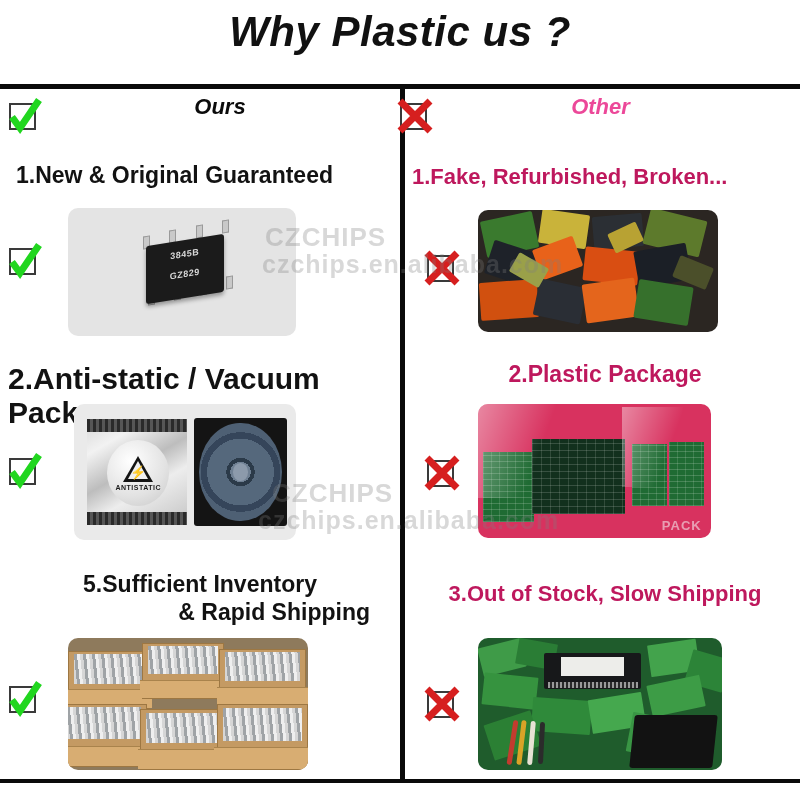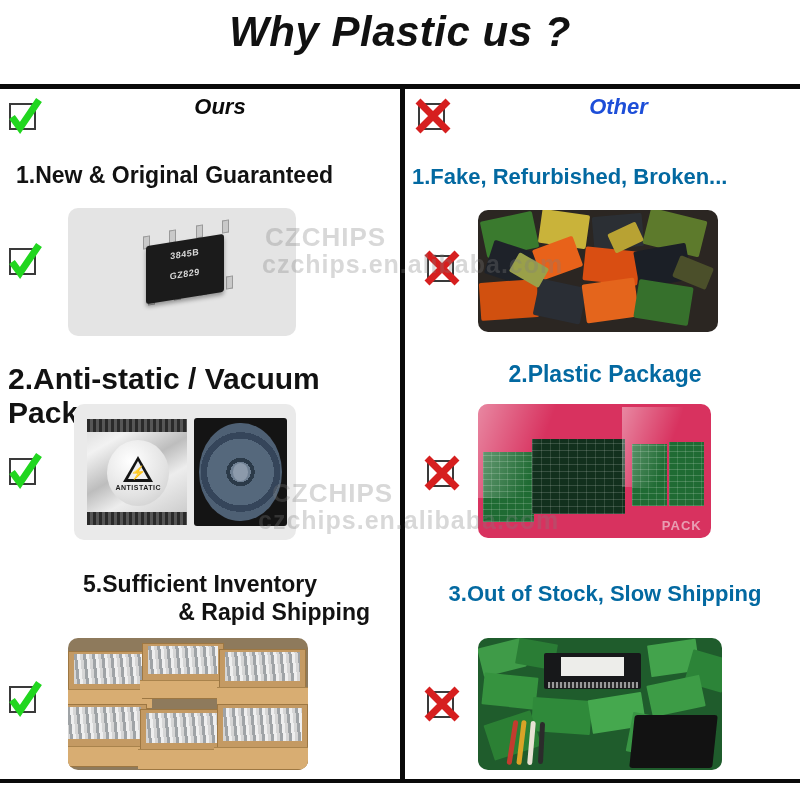--- a/index.html
+++ b/index.html
@@ -61,23 +61,23 @@
     font-size: 22px;
     font-weight: bold;
     font-style: italic;
   }
   .colhead.ours {
     left: 0;
     width: 400px;
     color: #0b0b0b;
   }
   .colhead.other {
-    left: 401px;
+    left: 383px;
     width: 395px;
-    color: #1d4ed8;
+    color: #ec4899;
   }
   .colhead .labeltext {
     position: absolute;
     top: 2px;
     width: 100%;
     text-align: center;
     padding-left: 40px;
     box-sizing: border-box;
   }
 
@@ -109,21 +109,21 @@
   
   .feat {
     position: absolute;
   }
   .feat-label {
     position: absolute;
     font-weight: bold;
     line-height: 1.12;
   }
   .left .feat-label  { color: #121212; }
-  .right .feat-label { color: #0369a1; }
+  .right .feat-label { color: #be185d; }
 
   
   .photo {
     position: absolute;
     border-radius: 10px;
     overflow: hidden;
     background: #e8e8e8;
   }
   .photo-inner {
     position: absolute;

